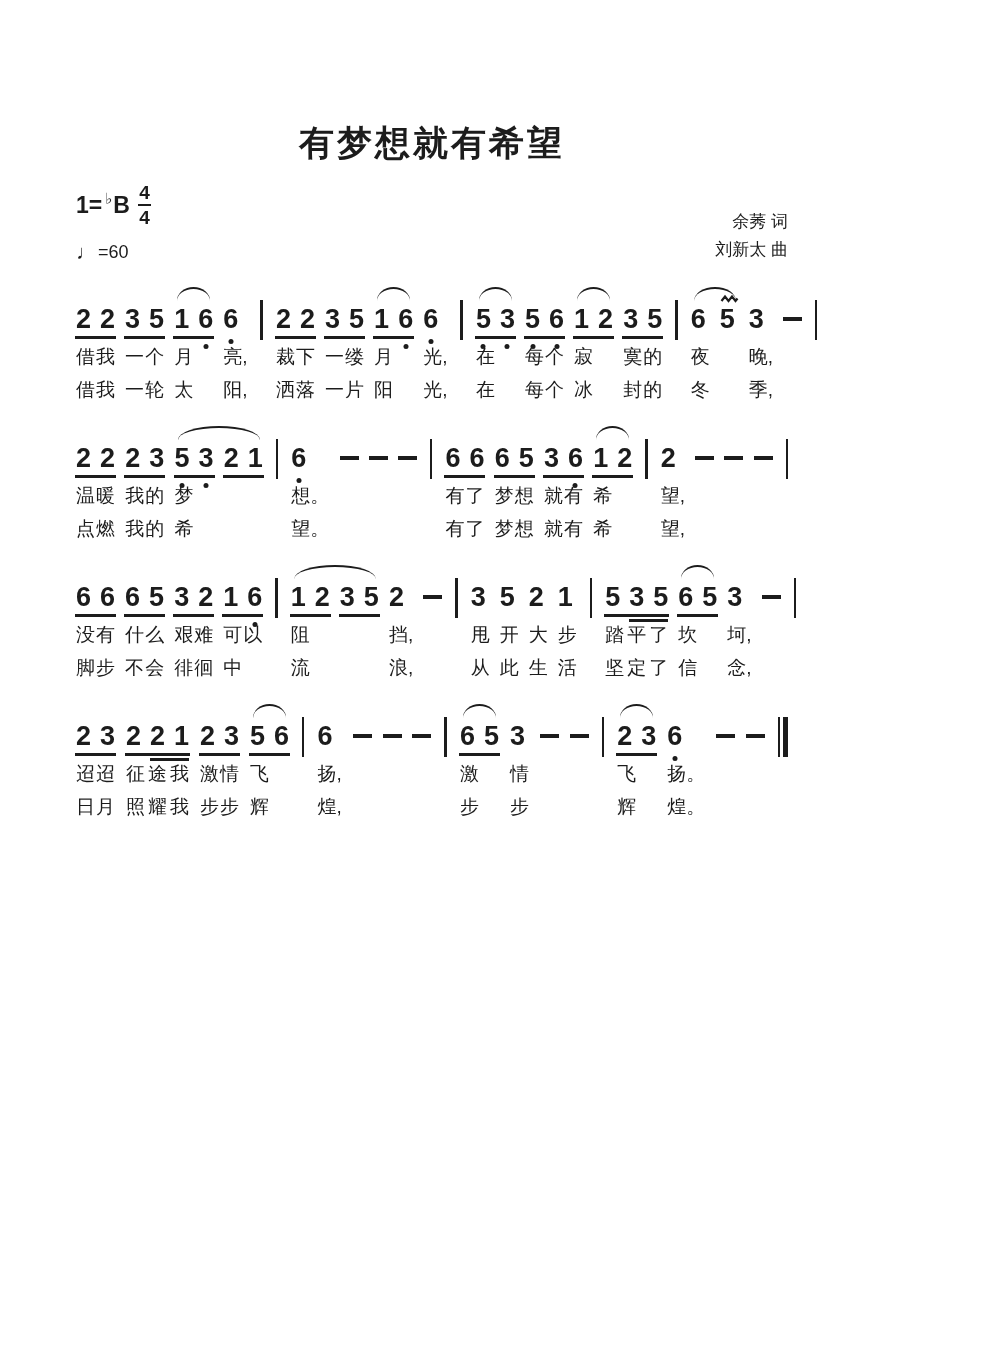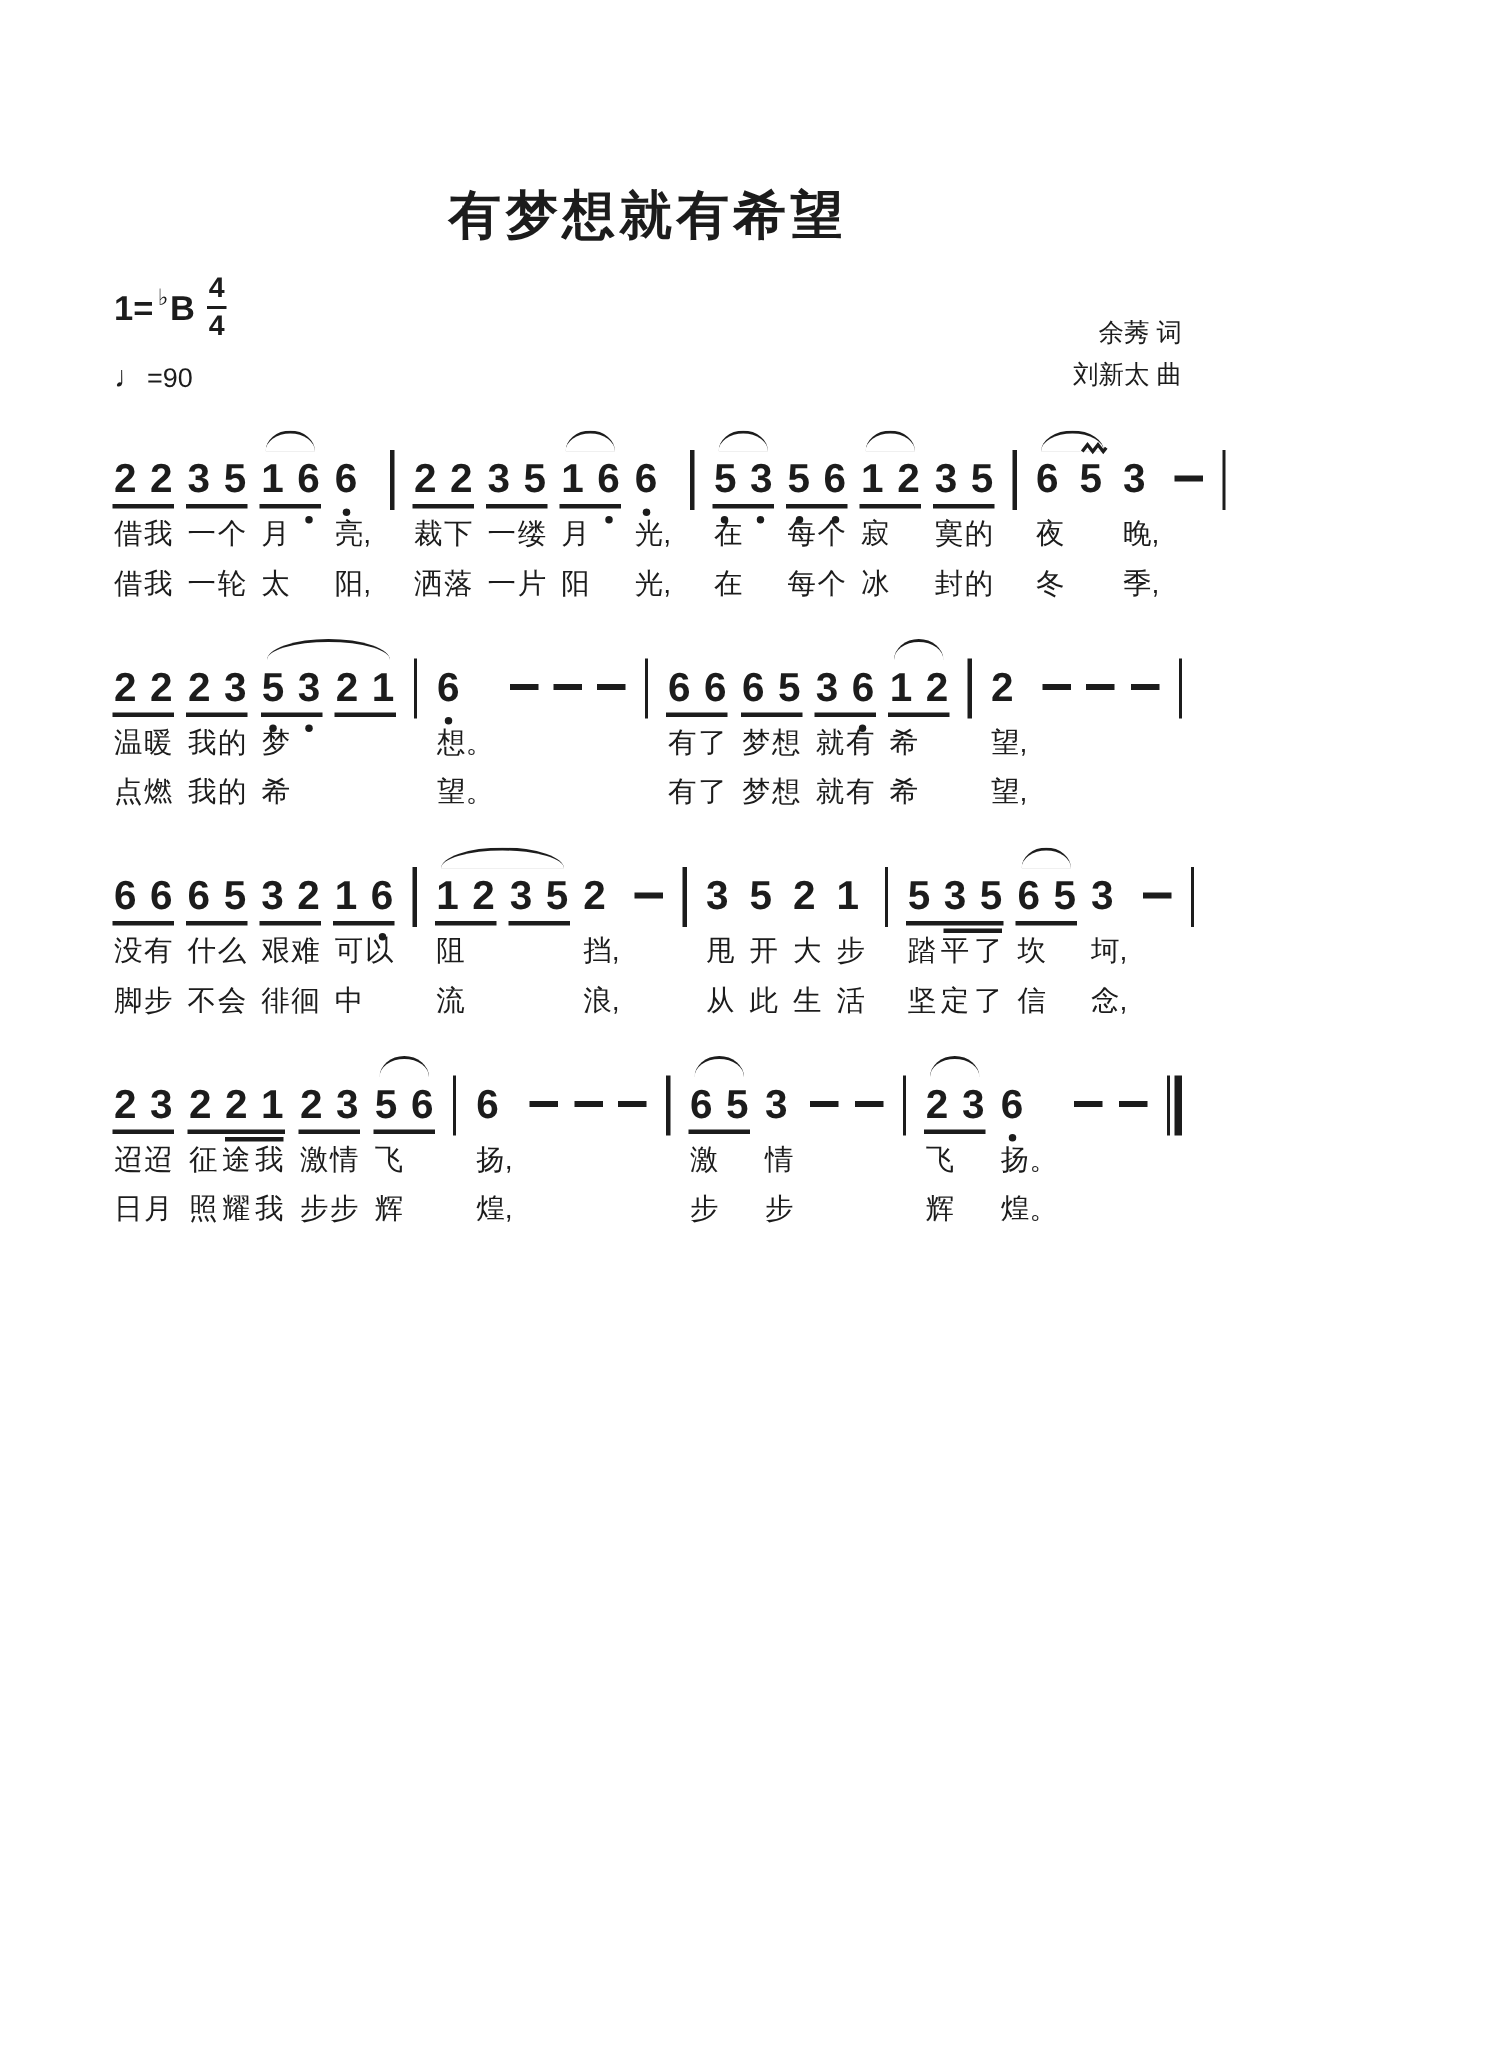--- a/index.html
+++ b/index.html
@@ -48,21 +48,21 @@
           <span class="flat">♭</span>
           <span>B</span>
         <span class="frac">
           <span>4</span>
           <span class="fbar"></span>
           <span>4</span>
         </span>
       </div>
       <div class="tempo">
         <span class="notesym">♩</span>
-          <span>=90</span>
+          <span>=60</span>
       </div>
     </div>
     <div class="credits">
       <div>余莠 词</div>
       <div>刘新太 曲</div>
     </div>
   </div>
   <div id="score">
       <div class="system">
         <div class="measures">

